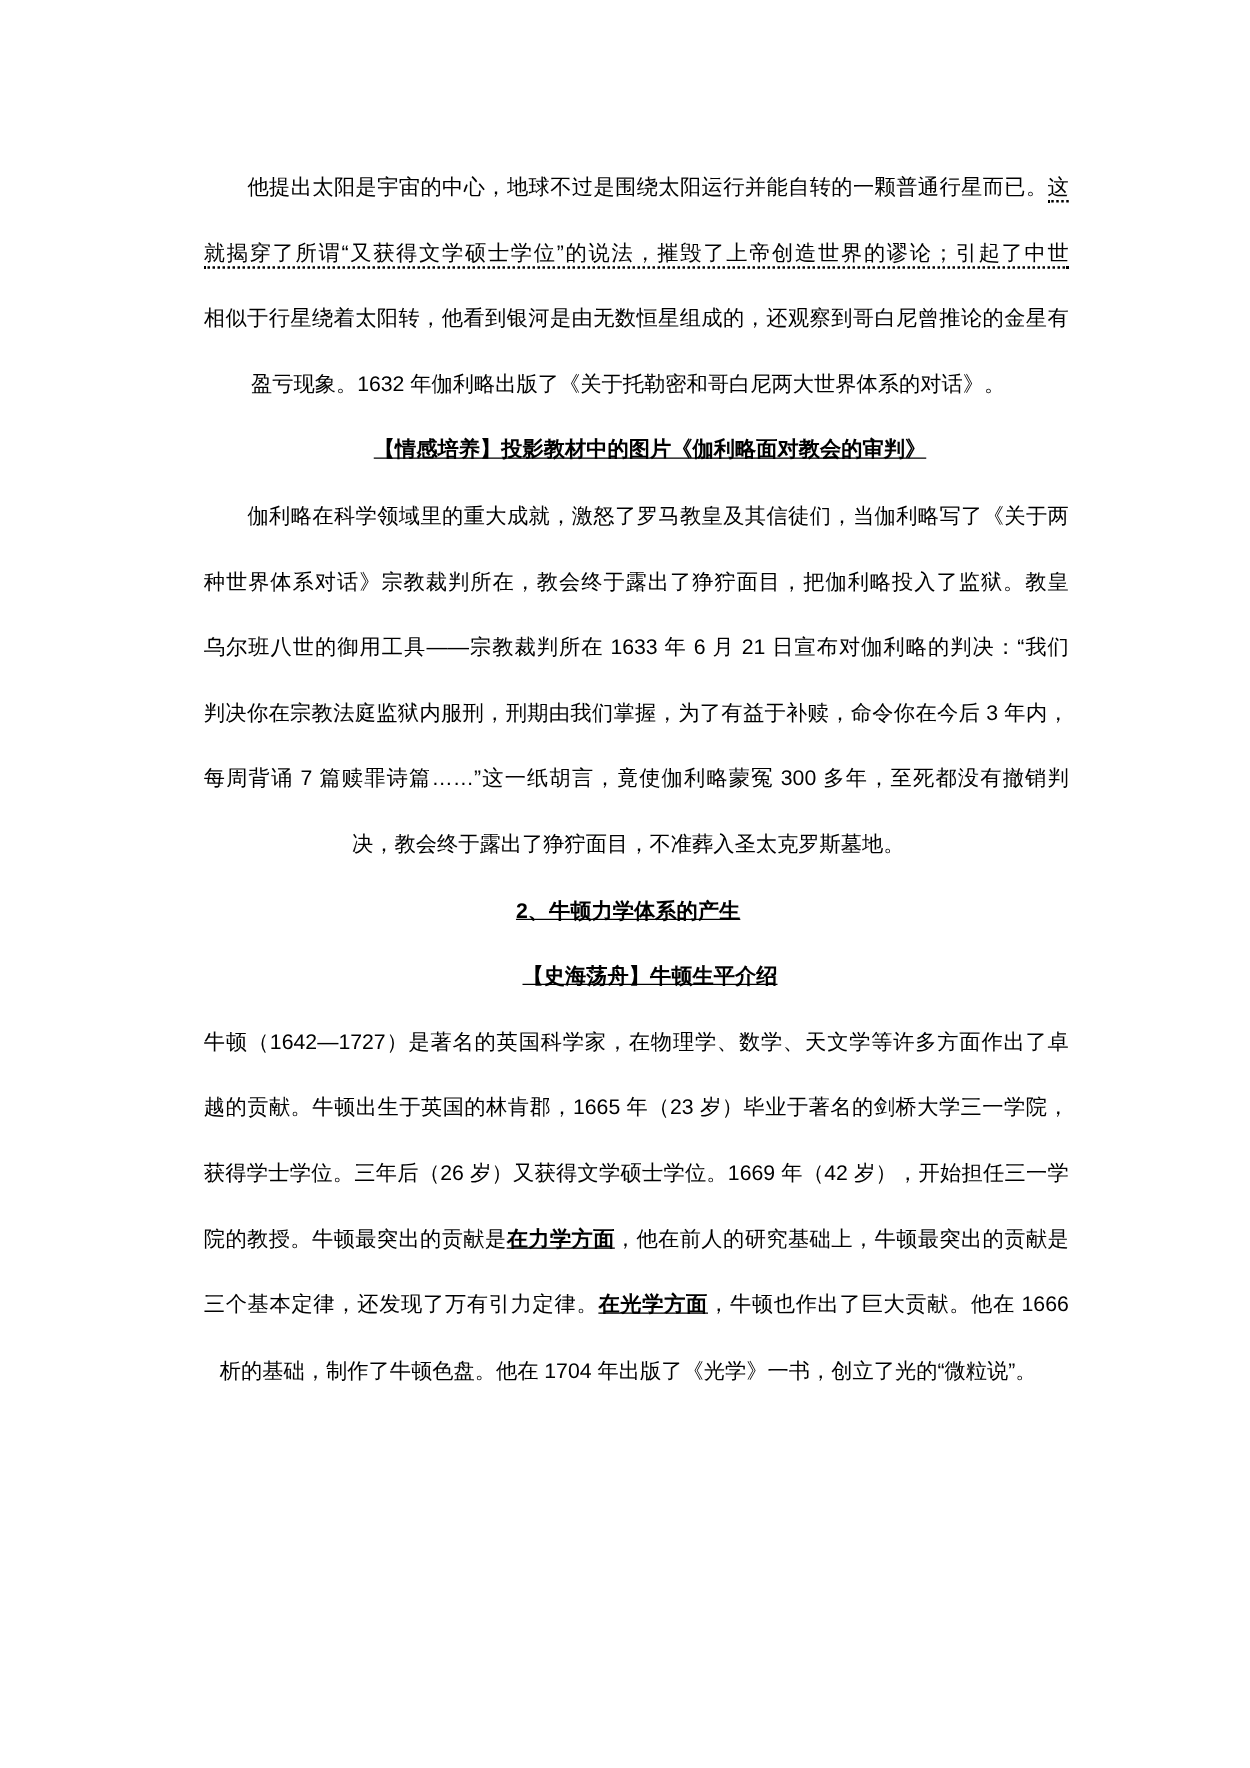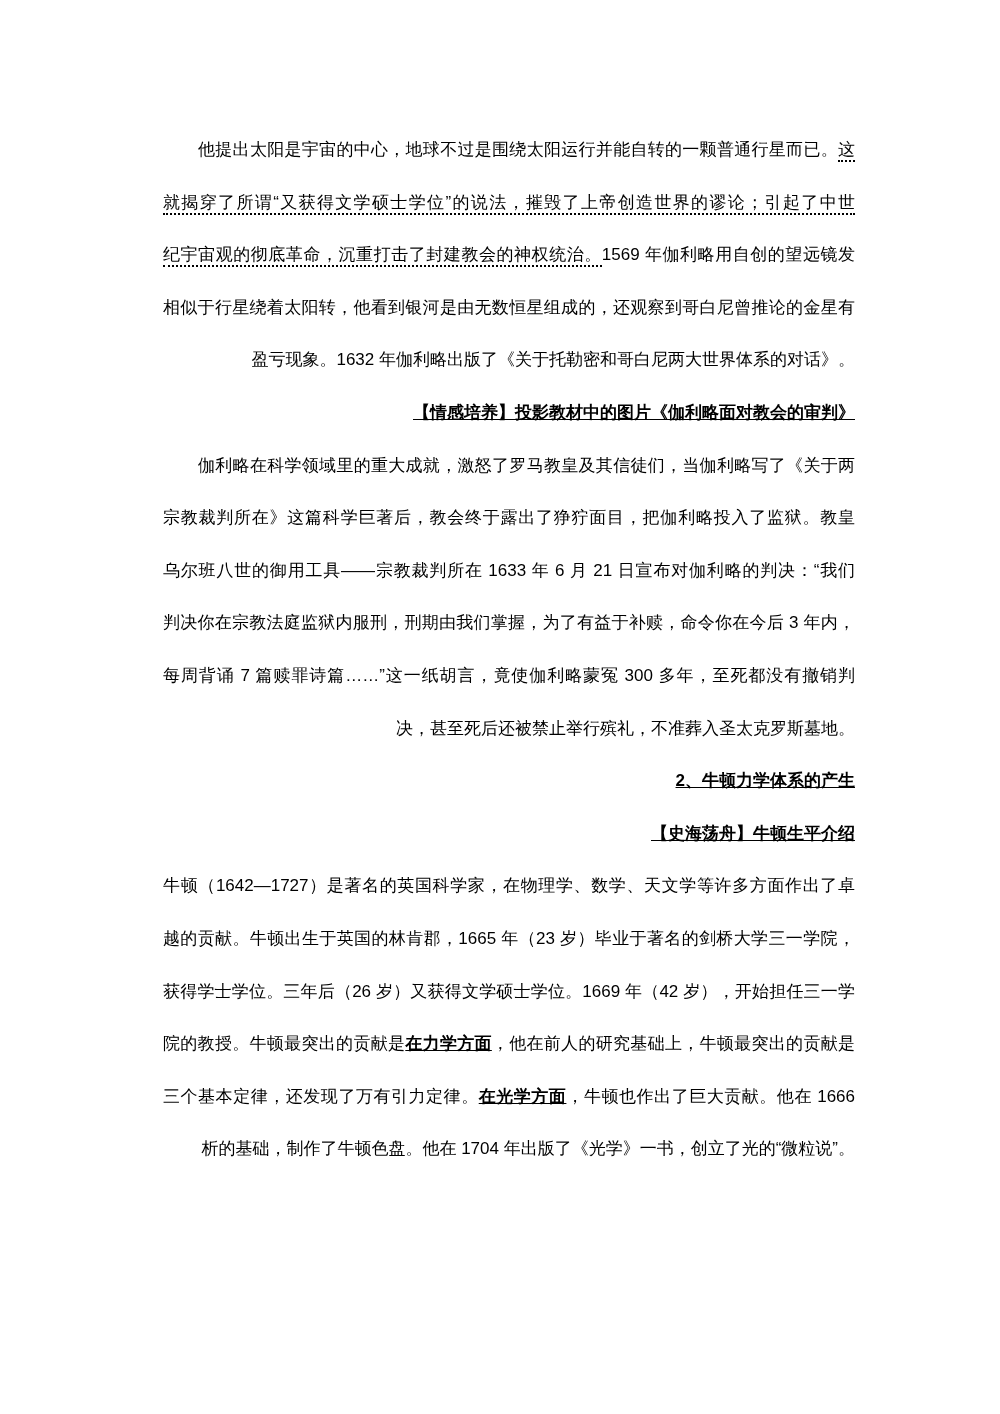--- a/index.html
+++ b/index.html
@@ -21,21 +21,21 @@
     left: 150px;
     width: 705px;
   }
   .block { margin: 0; padding: 0; }
   .line {
     height: 52.6px;
     line-height: 52.6px;
     font-size: 17px;
     white-space: normal;
     overflow: visible;
-    text-align: right;
+    text-align: center;
   }
   .line.justify {
     text-align: justify;
     text-align-last: justify;
     margin-left: 13px;
   }
   .line.indent {
     text-indent: 35px;
   }
   .seg { }
@@ -46,34 +46,33 @@
   }
   .block.heading .line { font-weight: 700; }
 </style>
 </head>
 <body>
 
 <div class="doc-page">
     <div class="block paragraph">
       <div class="line justify indent"><span class="seg">他提出太阳是宇宙的中心，地球不过是围绕太阳运行并能自转的一颗普通行星而已。</span><span class="seg dotted-underline">这</span></div>
       <div class="line justify"><span class="seg dotted-underline">就揭穿了所谓“又获得文学硕士学位”的说法，摧毁了上帝创造世界的谬论；引起了中世</span></div>
-      <div class="line justify"><span class="seg dotted-underline">纪宇宙观的彻底革命，沉重打击了封建教会的神权统治。</span><span class="seg">1569 年伽利略用自创的望远镜发</span></div>
       <div class="line justify"><span class="seg">相似于行星绕着太阳转，他看到银河是由无数恒星组成的，还观察到哥白尼曾推论的金星有</span></div>
       <div class="line"><span class="seg">盈亏现象。1632 年伽利略出版了《关于托勒密和哥白尼两大世界体系的对话》。</span></div>
     </div>
     <div class="block heading">
       <div class="line indent"><span class="seg bold">【情感培养】投影教材中的图片《伽利略面对教会的审判》</span></div>
     </div>
     <div class="block paragraph">
       <div class="line justify indent"><span class="seg">伽利略在科学领域里的重大成就，激怒了罗马教皇及其信徒们，当伽利略写了《关于两</span></div>
-      <div class="line justify"><span class="seg">宗教裁判所在》这篇科学巨著后，教会终于露出了狰狞面目，把伽利略投入了监狱。教皇</span></div>
+      <div class="line justify"><span class="seg">种世界体系对话》宗教裁判所在，教会终于露出了狰狞面目，把伽利略投入了监狱。教皇</span></div>
       <div class="line justify"><span class="seg">乌尔班八世的御用工具——宗教裁判所在 1633 年 6 月 21 日宣布对伽利略的判决：“我们</span></div>
       <div class="line justify"><span class="seg">判决你在宗教法庭监狱内服刑，刑期由我们掌握，为了有益于补赎，命令你在今后 3 年内，</span></div>
       <div class="line justify"><span class="seg">每周背诵 7 篇赎罪诗篇……”这一纸胡言，竟使伽利略蒙冤 300 多年，至死都没有撤销判</span></div>
-      <div class="line"><span class="seg">决，甚至死后还被禁止举行殡礼，不准葬入圣太克罗斯墓地。</span></div>
+      <div class="line"><span class="seg">决，教会终于露出了狰狞面目，不准葬入圣太克罗斯墓地。</span></div>
     </div>
     <div class="block heading">
       <div class="line"><span class="seg bold">2、牛顿力学体系的产生</span></div>
     </div>
     <div class="block heading">
       <div class="line indent"><span class="seg bold">【史海荡舟】牛顿生平介绍</span></div>
     </div>
     <div class="block paragraph">
       <div class="line justify"><span class="seg">牛顿（1642—1727）是著名的英国科学家，在物理学、数学、天文学等许多方面作出了卓</span></div>
       <div class="line justify"><span class="seg">越的贡献。牛顿出生于英国的林肯郡，1665 年（23 岁）毕业于著名的剑桥大学三一学院，</span></div>

